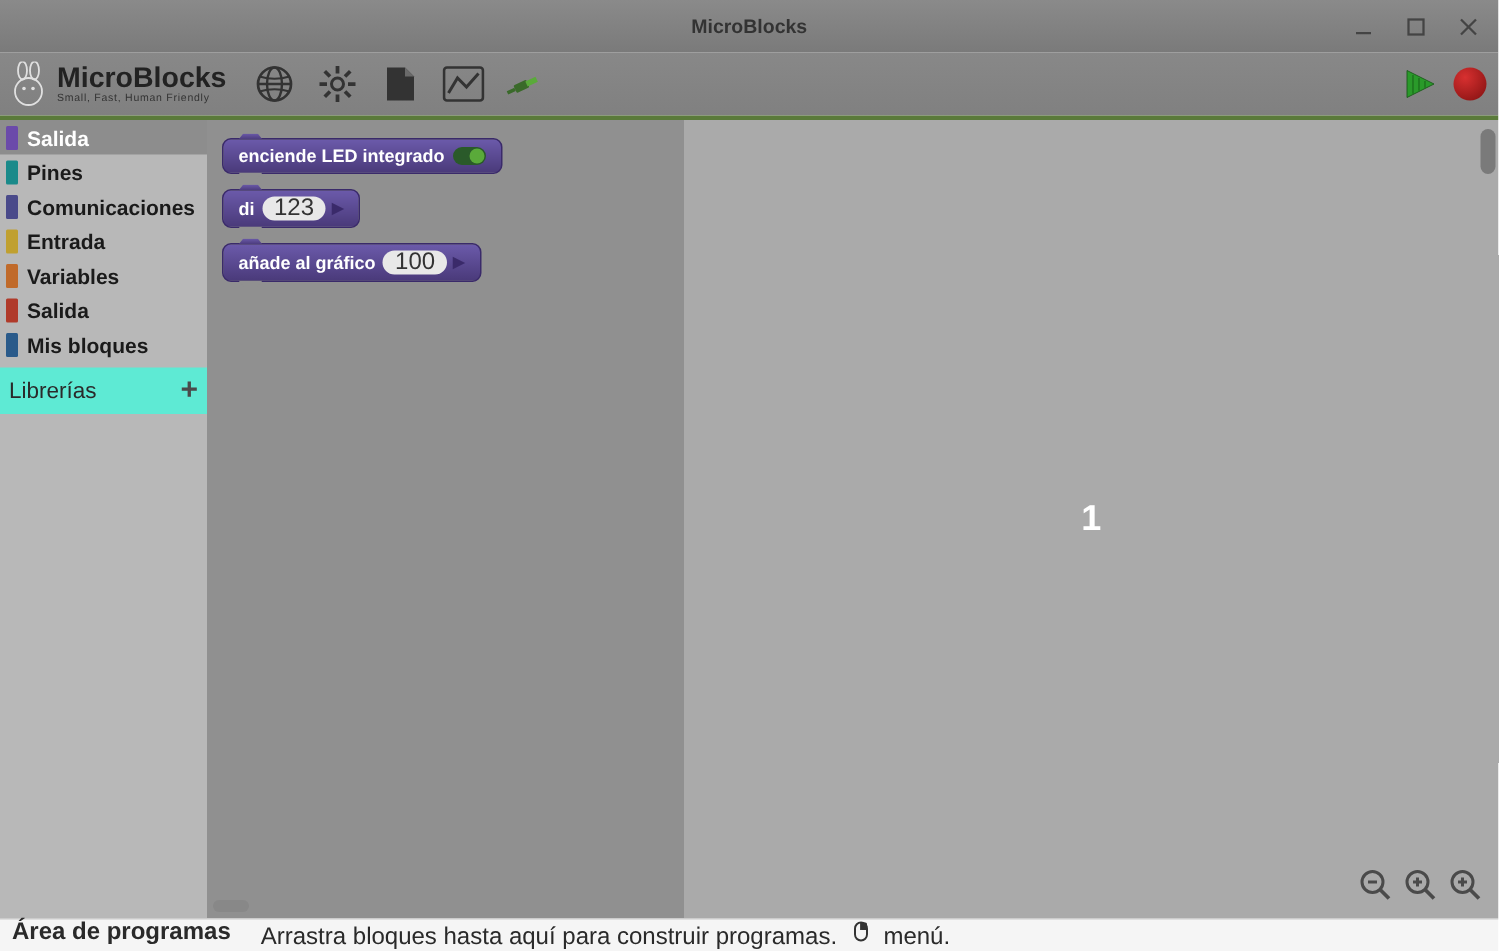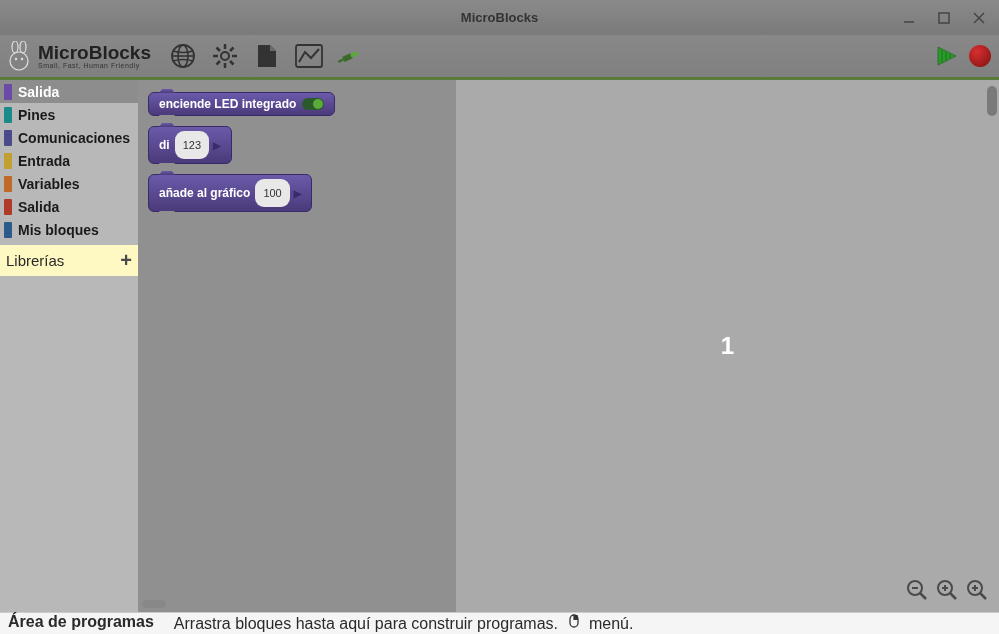--- a/index.html
+++ b/index.html
@@ -21,32 +21,32 @@
     .toolbar-right { margin-left: auto; display: flex; gap: 10px; align-items: center; }
     .run-btn { width: 24px; height: 24px; cursor: pointer; }
     .stop-btn { width: 22px; height: 22px; border-radius: 50%; background: radial-gradient(circle at 35% 30%, #d83030, #801010); cursor: pointer; }
     
     .main { display: flex; height: 532px; }
     
     .sidebar { width: 138px; background: #b8b8b8; display: flex; flex-direction: column; }
     .cat-item { display: flex; align-items: center; padding: 2px 4px; font-weight: bold; font-size: 14px; color: #1a1a1a; cursor: pointer; height: 23px; }
     .cat-item.active { background: #8d8d8d; color: #fff; }
     .cat-swatch { width: 8px; height: 16px; margin-right: 6px; border-radius: 1px; }
-    .libraries { display: flex; align-items: center; padding: 4px 6px; font-size: 15px; color: #2a2a2a; background: #fef9c3; margin-top: 4px; }
+    .libraries { display: flex; align-items: center; padding: 4px 6px; font-size: 15px; color: #2a2a2a; background: #5eead4; margin-top: 4px; }
     .lib-plus { margin-left: auto; font-size: 20px; color: #4a4a4a; cursor: pointer; font-weight: bold; }
     
     .palette { width: 318px; background: #909090; padding: 12px 10px; position: relative; }
     
     .block { display: inline-flex; align-items: center; color: #fff; font-weight: bold; font-size: 12px; padding: 4px 10px; border-radius: 6px; margin-bottom: 10px; cursor: grab; position: relative; }
     .block::before { content: ''; position: absolute; left: 10px; top: -4px; width: 16px; height: 4px; background: inherit; clip-path: polygon(0 100%, 20% 0, 80% 0, 100% 100%); }
     .block::after { content: ''; position: absolute; left: 10px; bottom: -4px; width: 16px; height: 4px; background: #909090; clip-path: polygon(0 0, 20% 100%, 80% 100%, 100% 0); }
     .block-purple { background: linear-gradient(to bottom, #6b5aaa, #4a3a7a); border: 1px solid #3a2a6a; }
     .toggle { width: 22px; height: 12px; background: #2a5a2a; border-radius: 6px; margin-left: 6px; position: relative; }
     .toggle::after { content: ''; position: absolute; right: 1px; top: 1px; width: 10px; height: 10px; background: #5aaa3a; border-radius: 50%; }
-    .block-input { background: #e8e8e8; color: #333; font-weight: normal; padding: 0 8px; border-radius: 9px; margin-left: 5px; font-size: 11px; height: 28px; display:inline-flex; align-items:center; }
+    .block-input { background: #e8e8e8; color: #333; font-weight: normal; padding: 0 8px; border-radius: 9px; margin-left: 5px; font-size: 16px; height: 16px; display:inline-flex; align-items:center; }
     .block-arrow { margin-left: 4px; color: #3a2a6a; font-size: 10px; }
     
     .canvas { flex: 1; background: #aaa; position: relative; }
     .canvas-num { position: absolute; left: 50%; top: 50%; transform: translate(-50%,-50%); color: #fff; font-size: 24px; font-weight: bold; }
     .vscroll { position: absolute; right: 2px; top: 6px; width: 10px; height: 30px; background: #7a7a7a; border-radius: 5px; }
     .hscroll { position: absolute; left: 4px; bottom: 4px; width: 24px; height: 8px; background: #888; border-radius: 4px; }
     .zoom-controls { position: absolute; right: 10px; bottom: 10px; display: flex; gap: 6px; }
     .zoom-btn { width: 24px; height: 24px; cursor: pointer; color: #4a4a4a; display:flex; align-items:center; justify-content:center; }
     
     .statusbar { height: 22px; background: #f5f5f5; display: flex; align-items: flex-start; padding: 0 8px; font-size: 16px; color: #2a2a2a; gap: 20px; border-top: 1px solid #ccc; }

